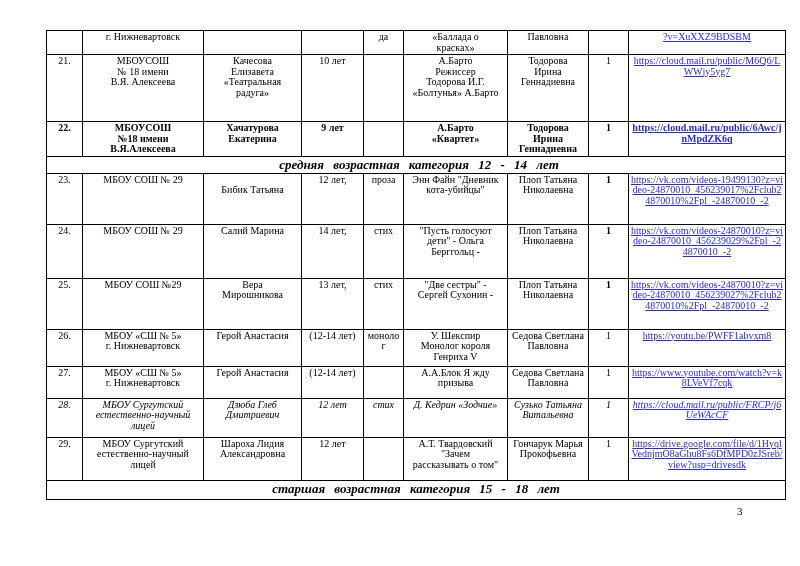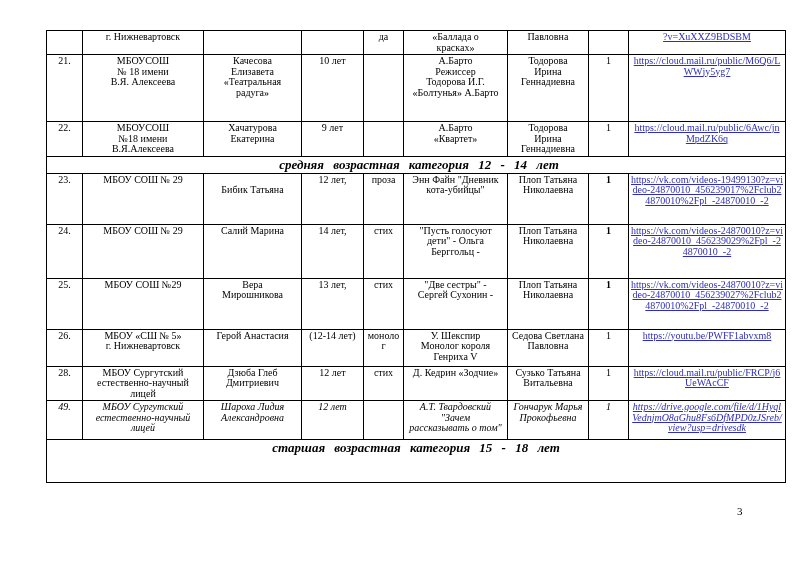--- a/index.html
+++ b/index.html
@@ -30,21 +30,21 @@
     text-align: center;
     font-size: 10px;
     line-height: 10.5px;
     padding: 1px 2px;
     overflow-wrap: break-word;
     white-space: pre-line;
   }
   
   table.doc-table tr:nth-child(1)  td { height: 19px; }
   table.doc-table tr:nth-child(2)  td { height: 64px; }
-  table.doc-table tr:nth-child(3)  td { height: 30px; }
+  table.doc-table tr:nth-child(3)  td { height: 30px; font-weight: bold; }
   table.doc-table tr:nth-child(4)  td { height: 13px; padding-left: 8px; }
   table.doc-table tr:nth-child(5)  td { height: 48px; }
   table.doc-table tr:nth-child(6)  td { height: 51px; }
   table.doc-table tr:nth-child(7)  td { height: 48px; }
   table.doc-table tr:nth-child(8)  td { height: 34px; }
   table.doc-table tr:nth-child(9)  td { height: 29px; }
   table.doc-table tr:nth-child(10) td { height: 36px; font-style: italic; }
   table.doc-table tr:nth-child(11) td { height: 40px; }
   table.doc-table tr:nth-child(12) td { height: 16px; }
   table.doc-table td.band {
@@ -192,36 +192,50 @@
           <td class="col-genre">монолог</td>
           <td class="col-work">У. Шекспир
 Монолог короля
 Генриха V</td>
           <td class="col-teacher">Седова Светлана
 Павловна</td>
           <td class="col-count">1</td>
           <td class="col-link"><a class="link">https://youtu.be/PWFF1abvxm8</a></td>
         </tr>
         <tr>
+          <td class="col-num">27.</td>
+          <td class="col-school">МБОУ «СШ № 5»
+г. Нижневартовск</td>
+          <td class="col-name">Герой Анастасия</td>
+          <td class="col-age">(12-14 лет)</td>
+          <td class="col-genre"></td>
+          <td class="col-work">А.А.Блок Я жду
+призыва</td>
+          <td class="col-teacher">Седова Светлана
+Павловна</td>
+          <td class="col-count">1</td>
+          <td class="col-link"><a class="link">https://www.youtube.com/watch?v=k8LVeVf7cqk</a></td>
+        </tr>
+        <tr>
           <td class="col-num">28.</td>
           <td class="col-school">МБОУ Сургутский
 естественно-научный
 лицей</td>
           <td class="col-name">Дзюба Глеб
 Дмитриевич</td>
           <td class="col-age">12 лет</td>
           <td class="col-genre">стих</td>
           <td class="col-work">Д. Кедрин «Зодчие»</td>
           <td class="col-teacher">Сузько Татьяна
 Витальевна</td>
           <td class="col-count">1</td>
           <td class="col-link"><a class="link">https://cloud.mail.ru/public/FRCP/j6UeWAcCF</a></td>
         </tr>
         <tr>
-          <td class="col-num">49.</td>
+          <td class="col-num">29.</td>
           <td class="col-school">МБОУ Сургутский
 естественно-научный
 лицей</td>
           <td class="col-name">Шароха Лидия
 Александровна</td>
           <td class="col-age">12 лет</td>
           <td class="col-genre"></td>
           <td class="col-work">А.Т. Твардовский
 "Зачем
 рассказывать о том"</td>

